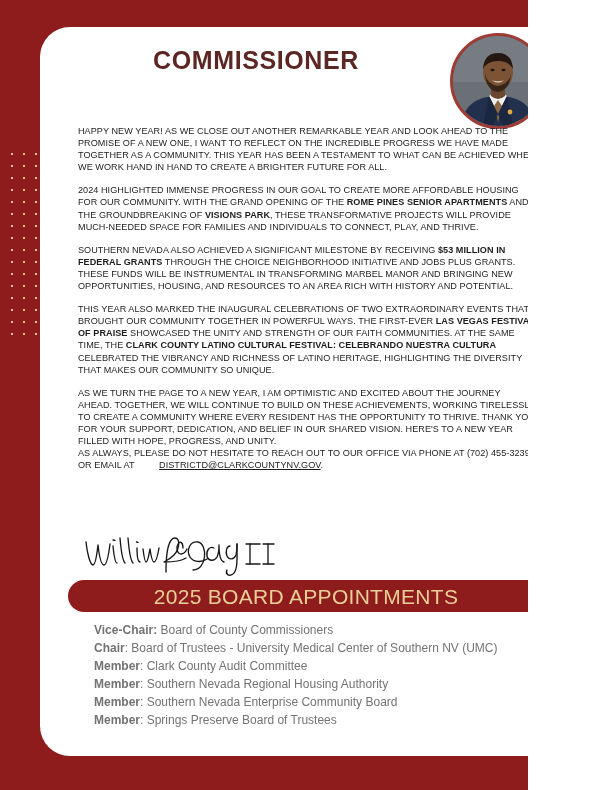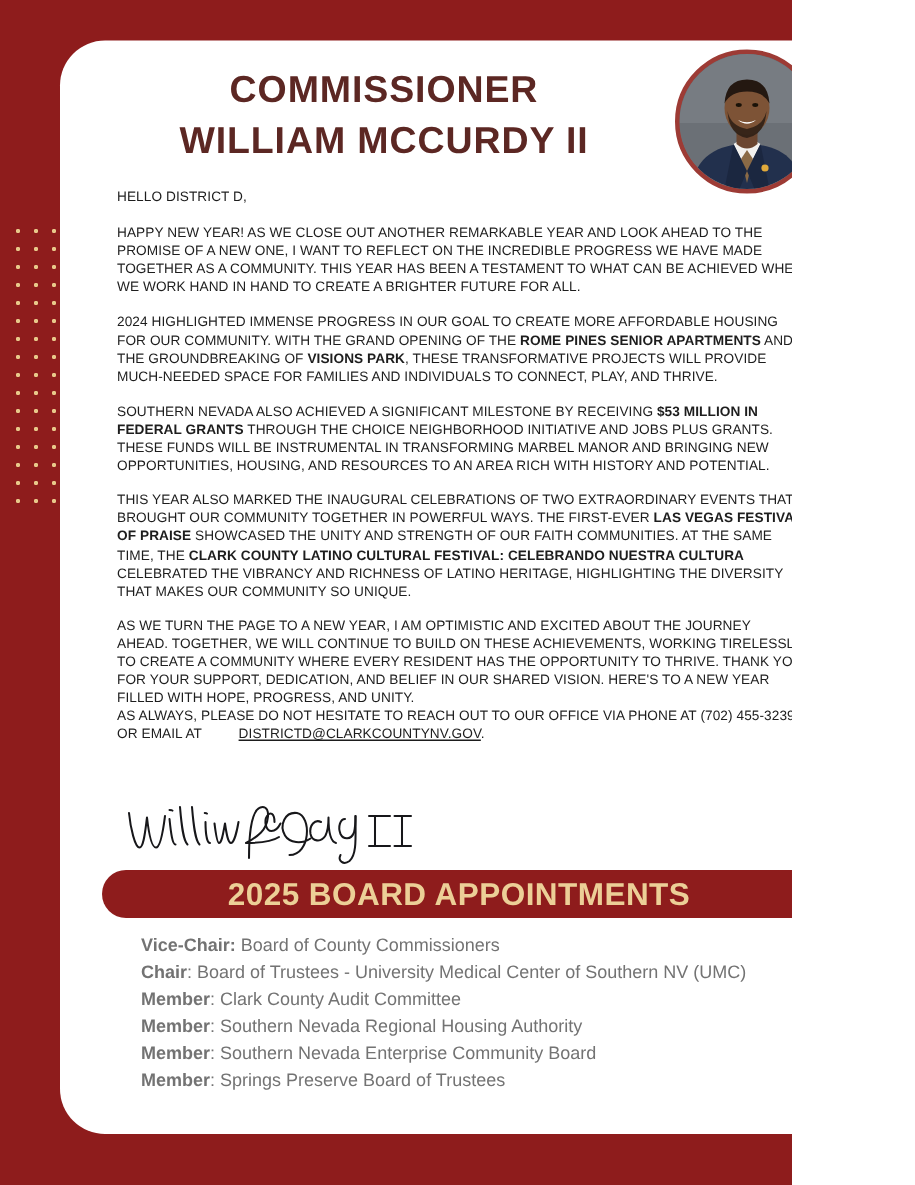--- a/index.html
+++ b/index.html
@@ -126,21 +126,21 @@
     width: 476px;
     height: 32px;
     background: #8e1c1c;
     border-radius: 16px;
     display: flex;
     align-items: center;
     justify-content: center;
   }
   #banner-label {
     color: #eccf97;
-    font-weight: bold;
+    font-weight: normal;
     font-size: 21px;
     letter-spacing: 0.3px;
     line-height: 21px;
   }
   #appointments {
     position: absolute;
     left: 54px;
     top: 594px;
     width: 470px;
     color: #737373;
@@ -156,21 +156,20 @@
 <div id="page">
 
   <div class="dotgrid" id="dots-left"></div>
   <div class="dotgrid" id="dots-right"></div>
 
   <div id="card">
 
     <div id="header">
       <div id="title-block">
         <div class="title-line" id="title-line-1">COMMISSIONER</div>
-        <div class="title-line" id="title-line-2">WILLIAM MCCURDY II</div>
       </div>
 
       <div id="portrait">
         <svg width="90" height="90" viewBox="0 0 90 90">
           <defs>
             <clipPath id="pclip">
                 <circle cx="45" cy="45" r="45"></circle>
               </clipPath>
           </defs>
           <g clip-path="url(#pclip)">
@@ -199,21 +198,20 @@
             <ellipse cx="39.5" cy="34" rx="2" ry="1.3" fill="#1a1208"></ellipse>
             <ellipse cx="50.5" cy="34" rx="2" ry="1.3" fill="#1a1208"></ellipse>
 
             <circle cx="57" cy="76" r="2.4" fill="#e0a93b"></circle>
           </g>
         </svg>
       </div>
     </div>
 
     <div id="body-text">
-      <div class="greeting">HELLO DISTRICT D,</div>
       <div id="paragraphs">
           <div class="para"><span>HAPPY NEW YEAR! AS WE CLOSE OUT ANOTHER REMARKABLE YEAR AND LOOK AHEAD TO THE PROMISE OF A NEW ONE, I WANT TO REFLECT ON THE INCREDIBLE PROGRESS WE HAVE MADE TOGETHER AS A COMMUNITY. THIS YEAR HAS BEEN A TESTAMENT TO WHAT CAN BE ACHIEVED WHEN WE WORK HAND IN HAND TO CREATE A BRIGHTER FUTURE FOR ALL.</span></div>
           <div class="para"><span>2024 HIGHLIGHTED IMMENSE PROGRESS IN OUR GOAL TO CREATE MORE AFFORDABLE HOUSING FOR OUR COMMUNITY. WITH THE GRAND OPENING OF THE </span><b>ROME PINES SENIOR APARTMENTS</b><span> AND THE GROUNDBREAKING OF </span><b>VISIONS PARK</b><span>, THESE TRANSFORMATIVE PROJECTS WILL PROVIDE MUCH-NEEDED SPACE FOR FAMILIES AND INDIVIDUALS TO CONNECT, PLAY, AND THRIVE.</span></div>
           <div class="para"><span>SOUTHERN NEVADA ALSO ACHIEVED A SIGNIFICANT MILESTONE BY RECEIVING </span><b>$53 MILLION IN FEDERAL GRANTS</b><span> THROUGH THE CHOICE NEIGHBORHOOD INITIATIVE AND JOBS PLUS GRANTS. THESE FUNDS WILL BE INSTRUMENTAL IN TRANSFORMING MARBEL MANOR AND BRINGING NEW OPPORTUNITIES, HOUSING, AND RESOURCES TO AN AREA RICH WITH HISTORY AND POTENTIAL.</span></div>
           <div class="para"><span>THIS YEAR ALSO MARKED THE INAUGURAL CELEBRATIONS OF TWO EXTRAORDINARY EVENTS THAT BROUGHT OUR COMMUNITY TOGETHER IN POWERFUL WAYS. THE FIRST-EVER </span><b>LAS VEGAS FESTIVAL OF PRAISE</b><span> SHOWCASED THE UNITY AND STRENGTH OF OUR FAITH COMMUNITIES. AT THE SAME TIME, THE </span><b>CLARK COUNTY LATINO CULTURAL FESTIVAL: CELEBRANDO NUESTRA CULTURA</b><span> CELEBRATED THE VIBRANCY AND RICHNESS OF LATINO HERITAGE, HIGHLIGHTING THE DIVERSITY THAT MAKES OUR COMMUNITY SO UNIQUE.</span></div>
           <div class="para tight"><span>AS WE TURN THE PAGE TO A NEW YEAR, I AM OPTIMISTIC AND EXCITED ABOUT THE JOURNEY AHEAD. TOGETHER, WE WILL CONTINUE TO BUILD ON THESE ACHIEVEMENTS, WORKING TIRELESSLY TO CREATE A COMMUNITY WHERE EVERY RESIDENT HAS THE OPPORTUNITY TO THRIVE. THANK YOU FOR YOUR SUPPORT, DEDICATION, AND BELIEF IN OUR SHARED VISION. HERE'S TO A NEW YEAR FILLED WITH HOPE, PROGRESS, AND UNITY.</span></div>
           <div class="para"><span>AS ALWAYS, PLEASE DO NOT HESITATE TO REACH OUT TO OUR OFFICE VIA PHONE AT (702) 455-3239 OR EMAIL AT </span><a class="email-link" href="#">DISTRICTD@CLARKCOUNTYNV.GOV</a><span>.</span></div>
         </div>
     </div>
 

